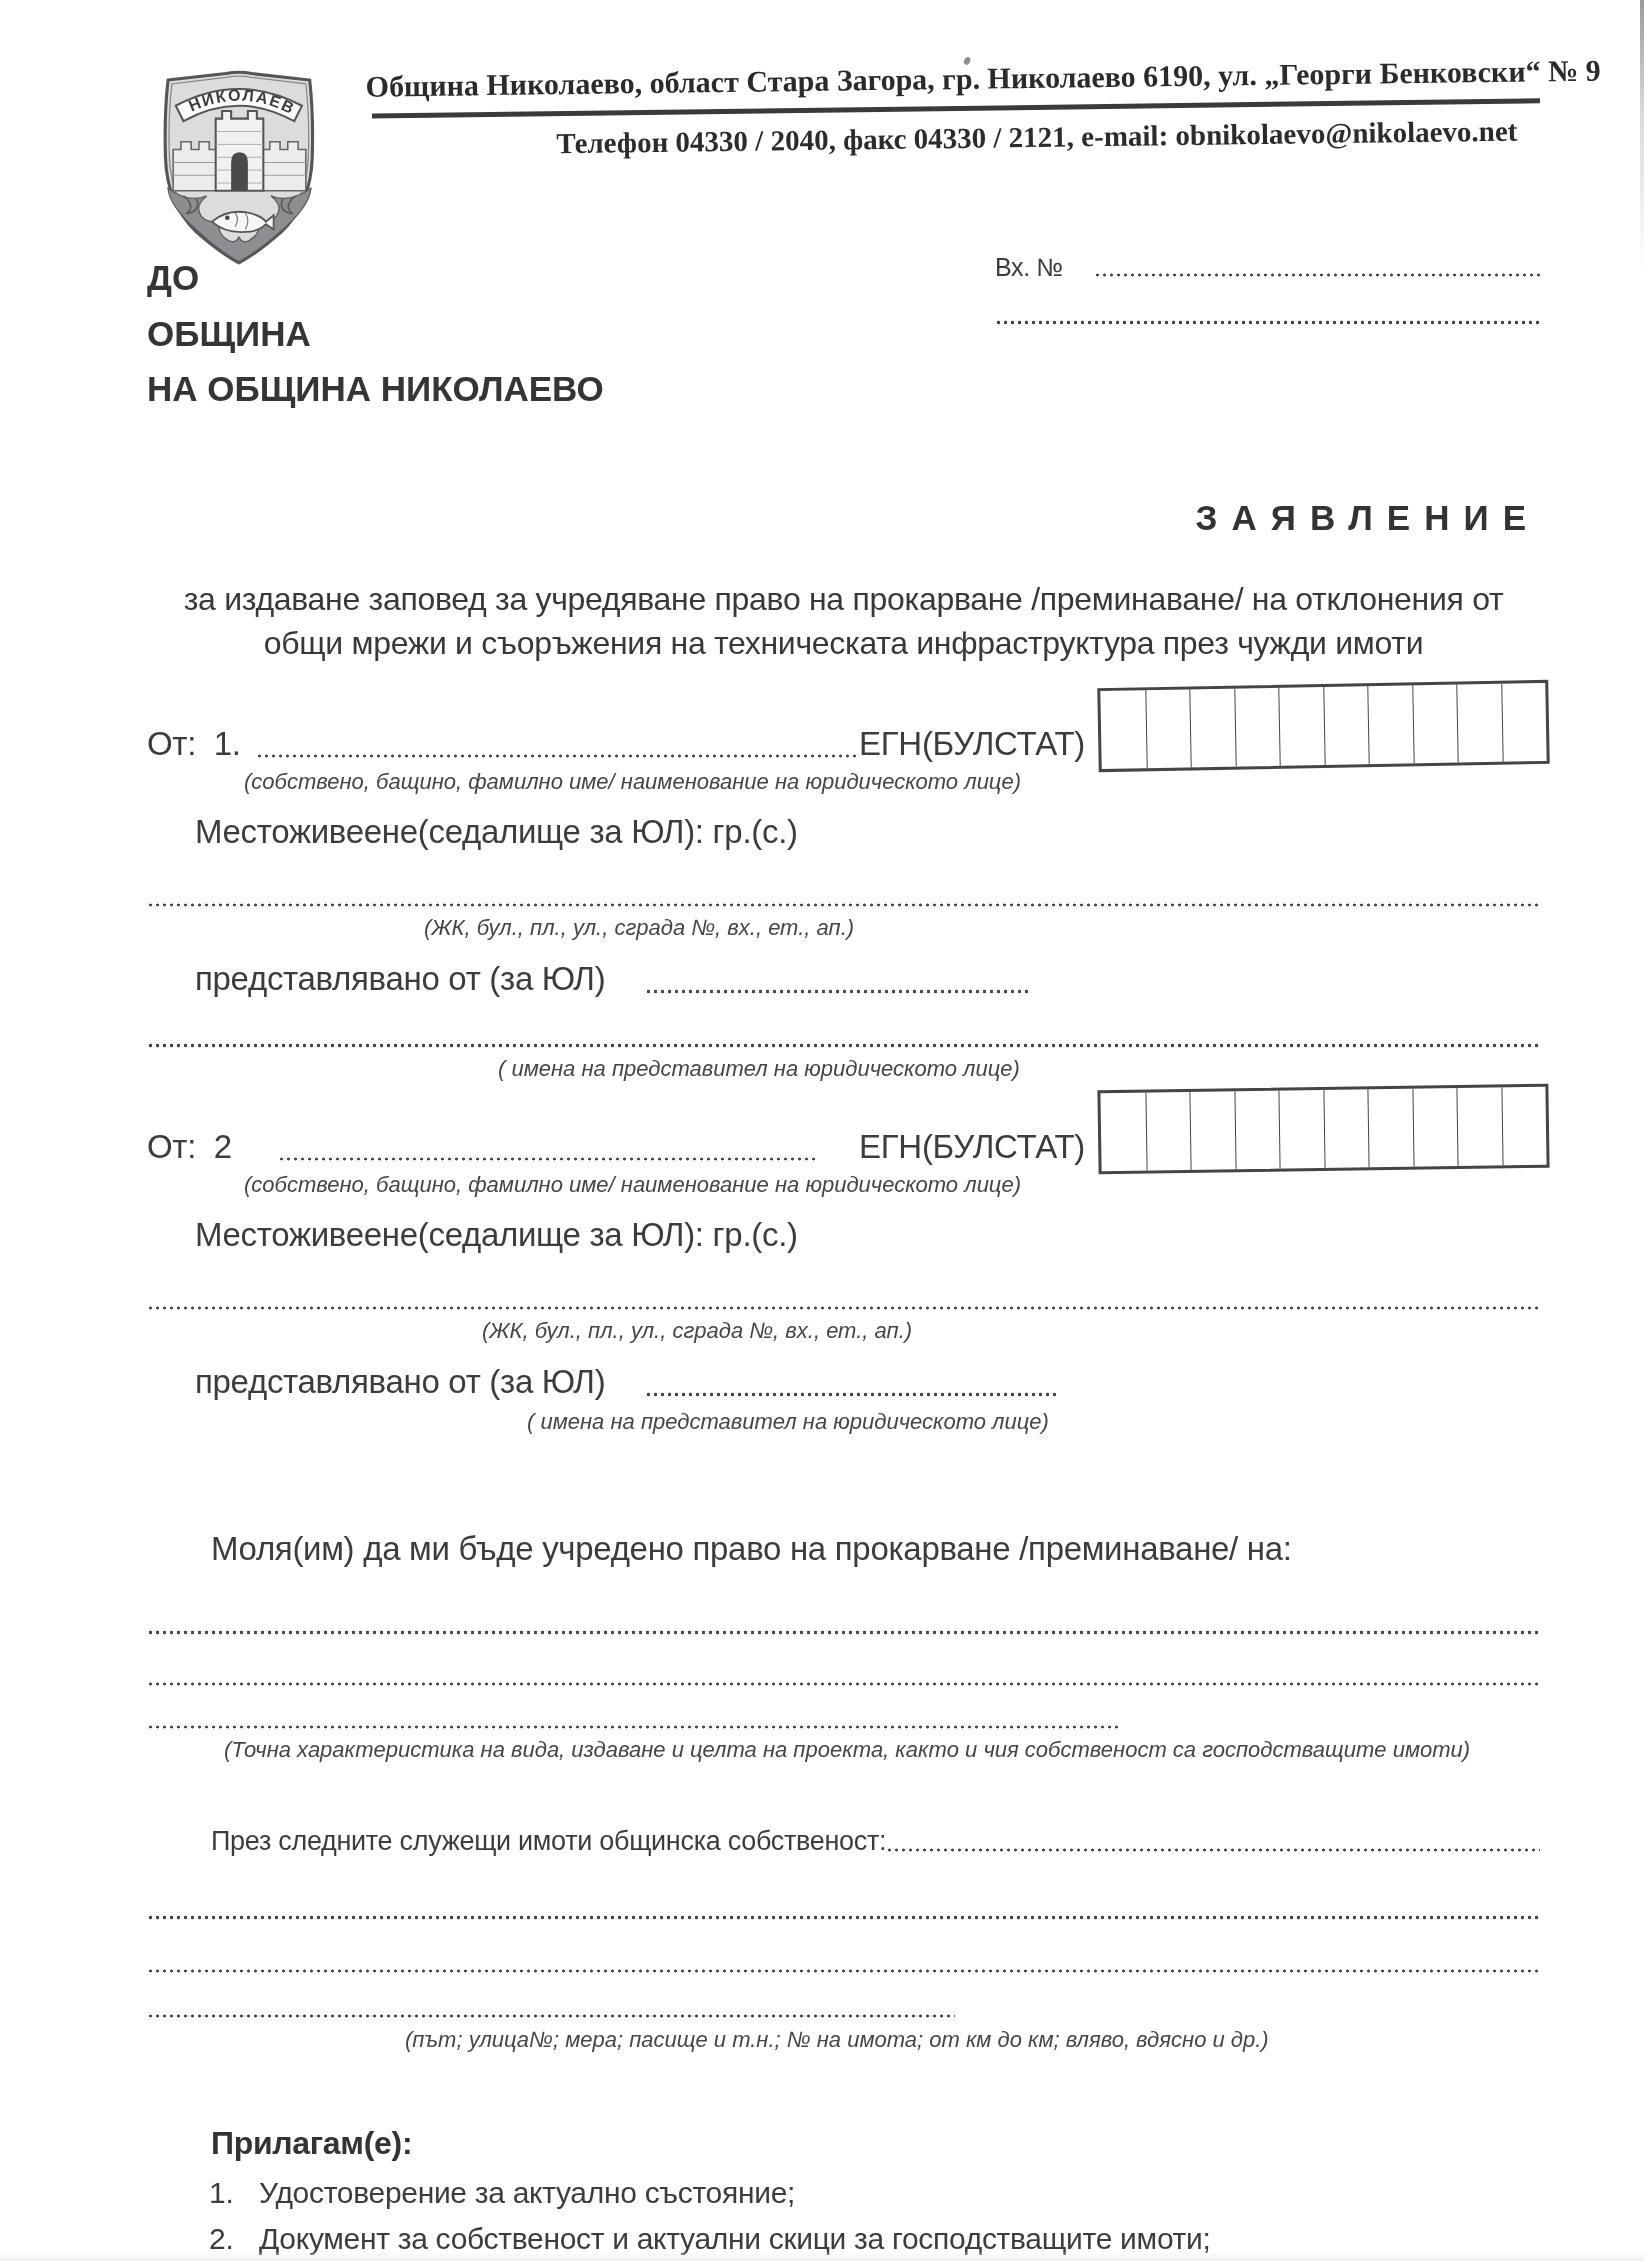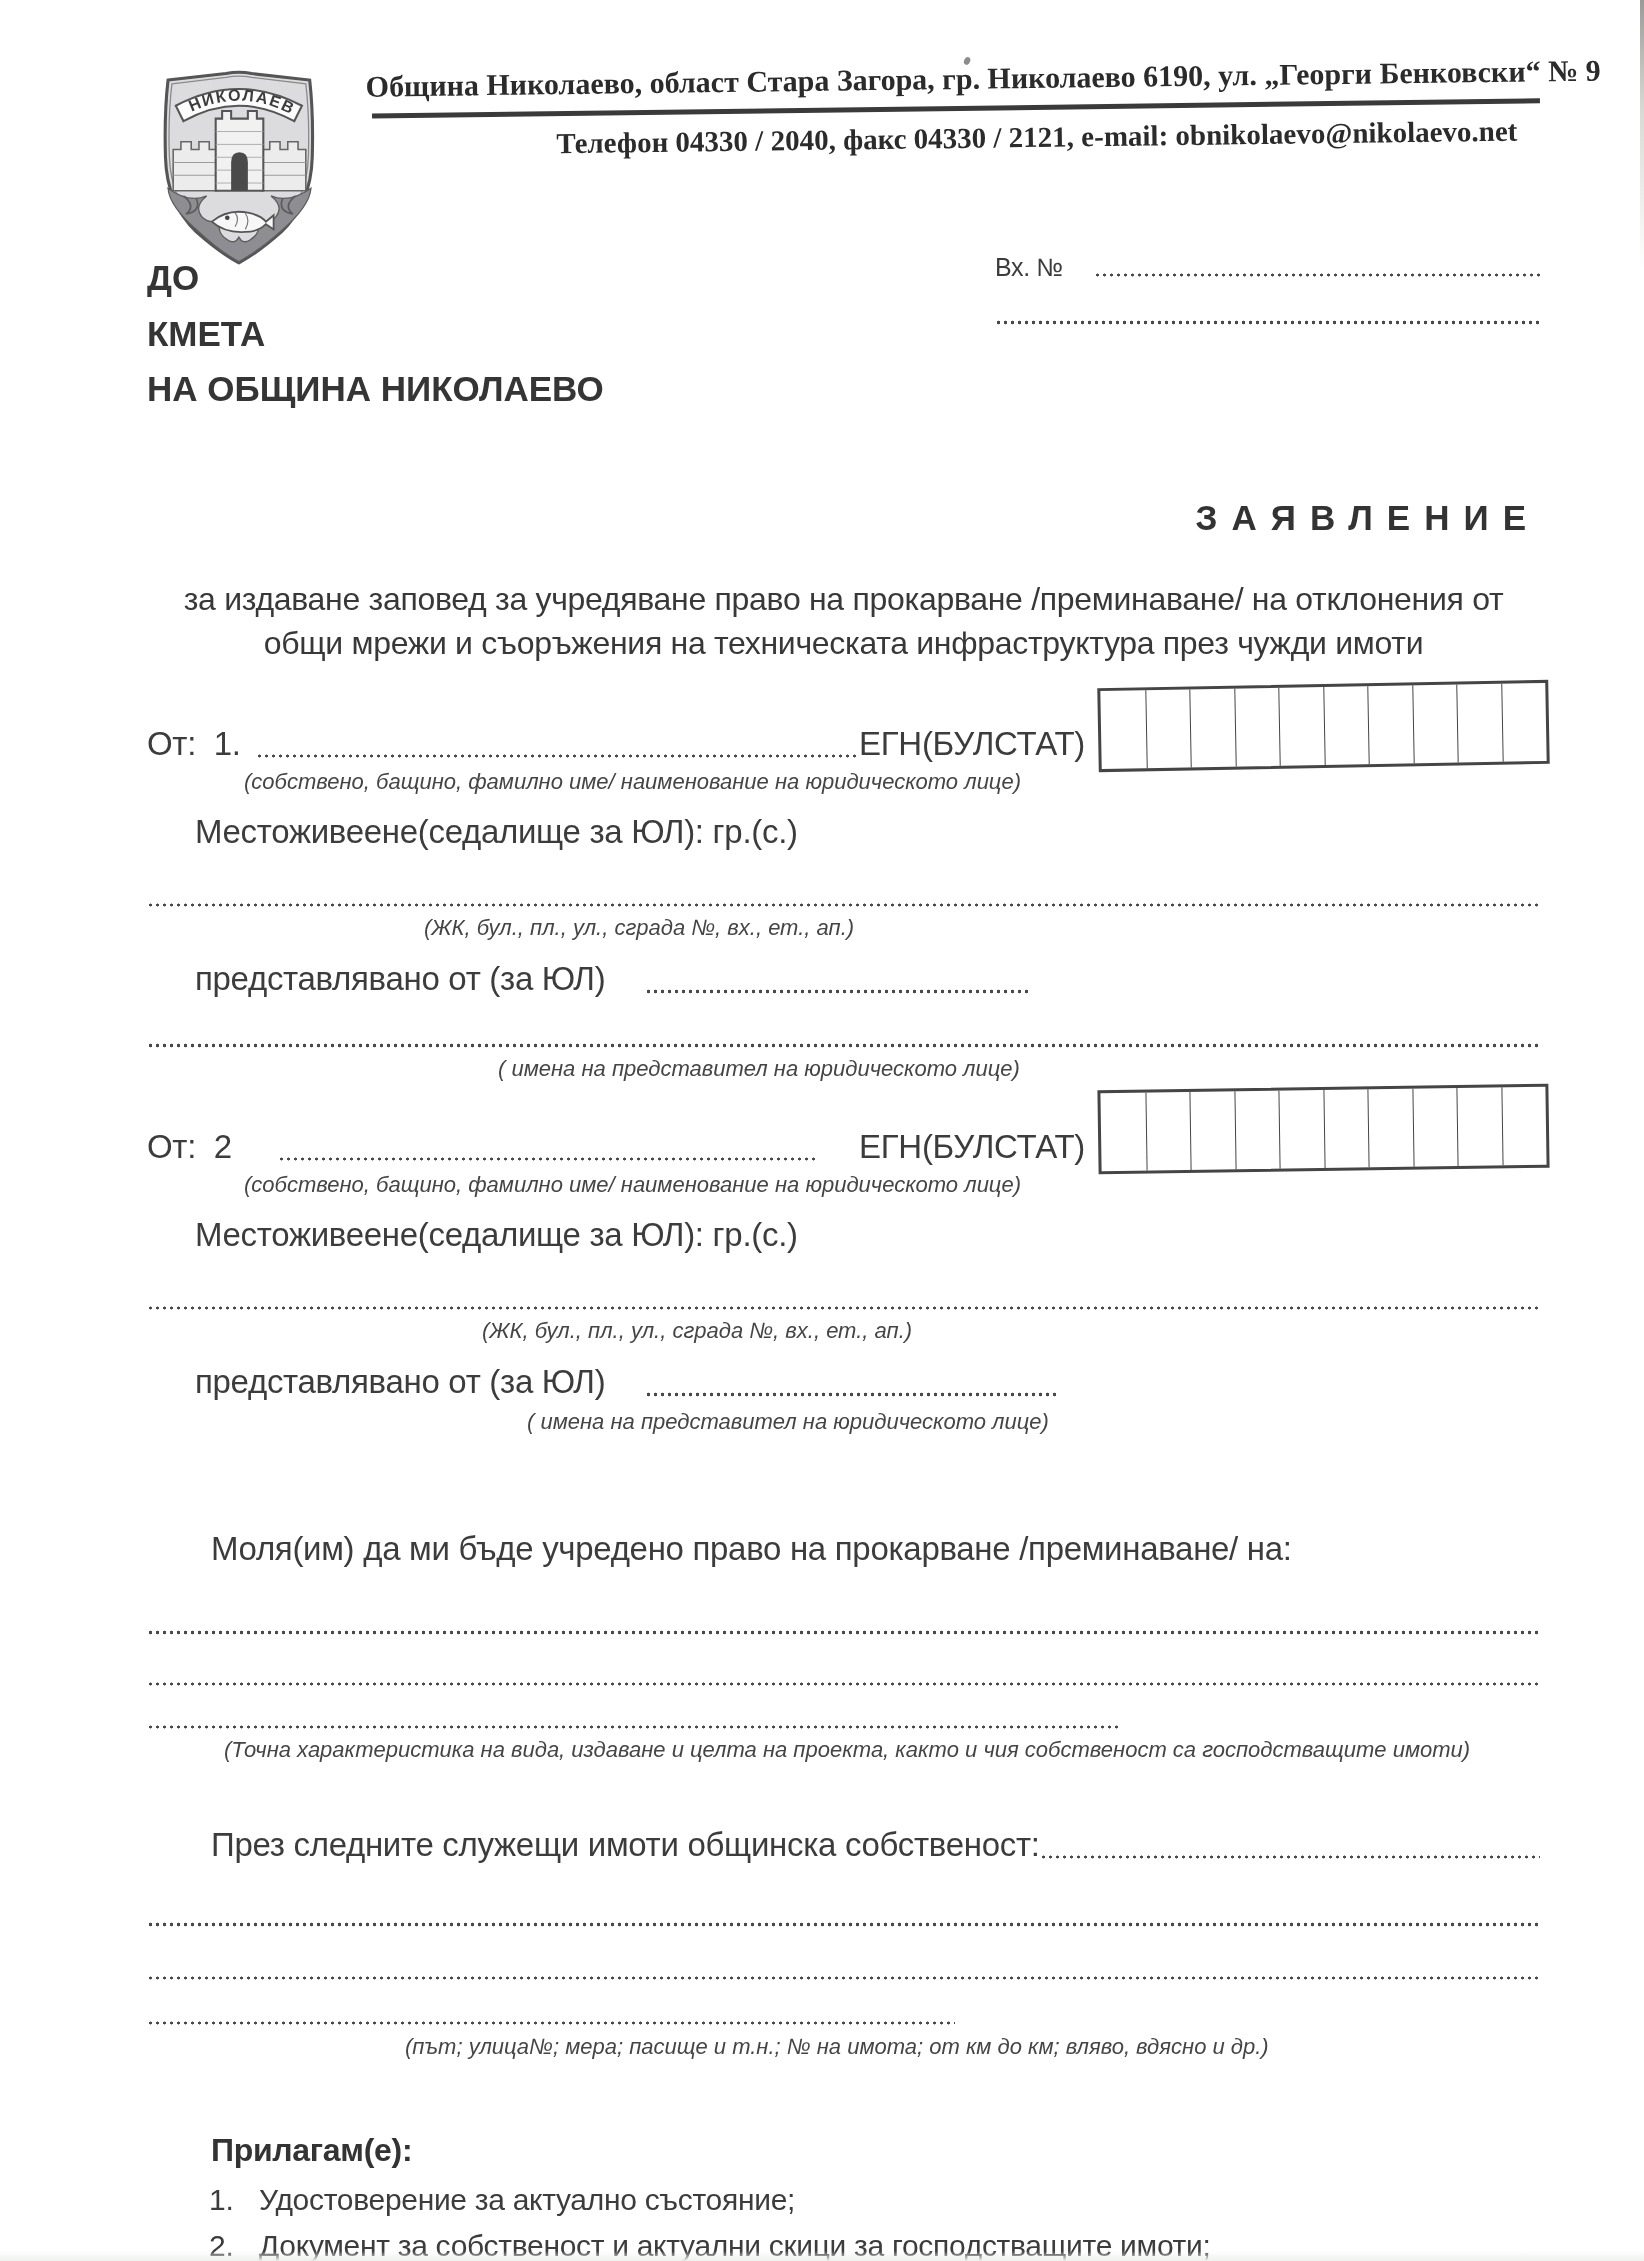--- a/index.html
+++ b/index.html
@@ -68,21 +68,21 @@
   .represented-row { margin-top:19.3px;gap:40px; }
   .full-dotline { margin-top:40px; }
   .full-dotline.tall { margin-top:44px; }
 
   
   .request-intro { margin-top:95px; margin-left:64px; font-size:33px; }
   .req-dot1 { margin-top:61px; }
   .req-dot2 { margin-top:46px; }
   .req-dot3 { margin-top:37px; width:70%; }
   .cap-detail { margin:7.7px 0 0 77px; }
-  .through-row { display:flex; align-items:baseline; font-size:33px; margin-top:63px; margin-left:64px; }
+  .through-row { display:flex; align-items:baseline; font-size:27px; margin-top:63px; margin-left:64px; }
   .thr-dot1 { margin-top:57px; }
   .thr-dot2 { margin-top:48px; }
   .thr-dot3 { margin-top:39px; width:58%; }
   .cap-path { margin:9px 0 0 258px; }
 
   
   .attach-heading { margin-top:72px; margin-left:64px; font-weight:bold; font-size:32px; color:#333; }
   .attach-list { margin-top:14px; }
   .attach-item { display:flex; align-items:baseline; font-size:30px; margin-left:62px; margin-bottom:11.6px; }
   .attach-num { flex:0 0 50px; }
@@ -144,21 +144,21 @@
     <div class="header-text">
       <div class="org-line">Община Николаево,  област Стара Загора, гр. Николаево 6190, ул. „Георги Бенковски“ № 9</div>
       <div class="header-rule"></div>
       <div class="contact-line">Телефон  04330 / 2040, факс 04330 / 2121, e-mail: obnikolaevo@nikolaevo.net</div>
     </div>
   </div>
 
   <div class="addressee">
     <div class="to-block">
       <div>ДО</div>
-      <div>КМЕТА</div>
+      <div>ОБЩИНА</div>
       <div>НА  ОБЩИНА  НИКОЛАЕВО</div>
     </div>
     <div class="vh-block">
       <div class="vh-row">
         <span class="vh-label">Вх. №</span>
         <span class="dots"></span>
       </div>
       <div class="dotline vh-line2"></div>
     </div>
   </div>

